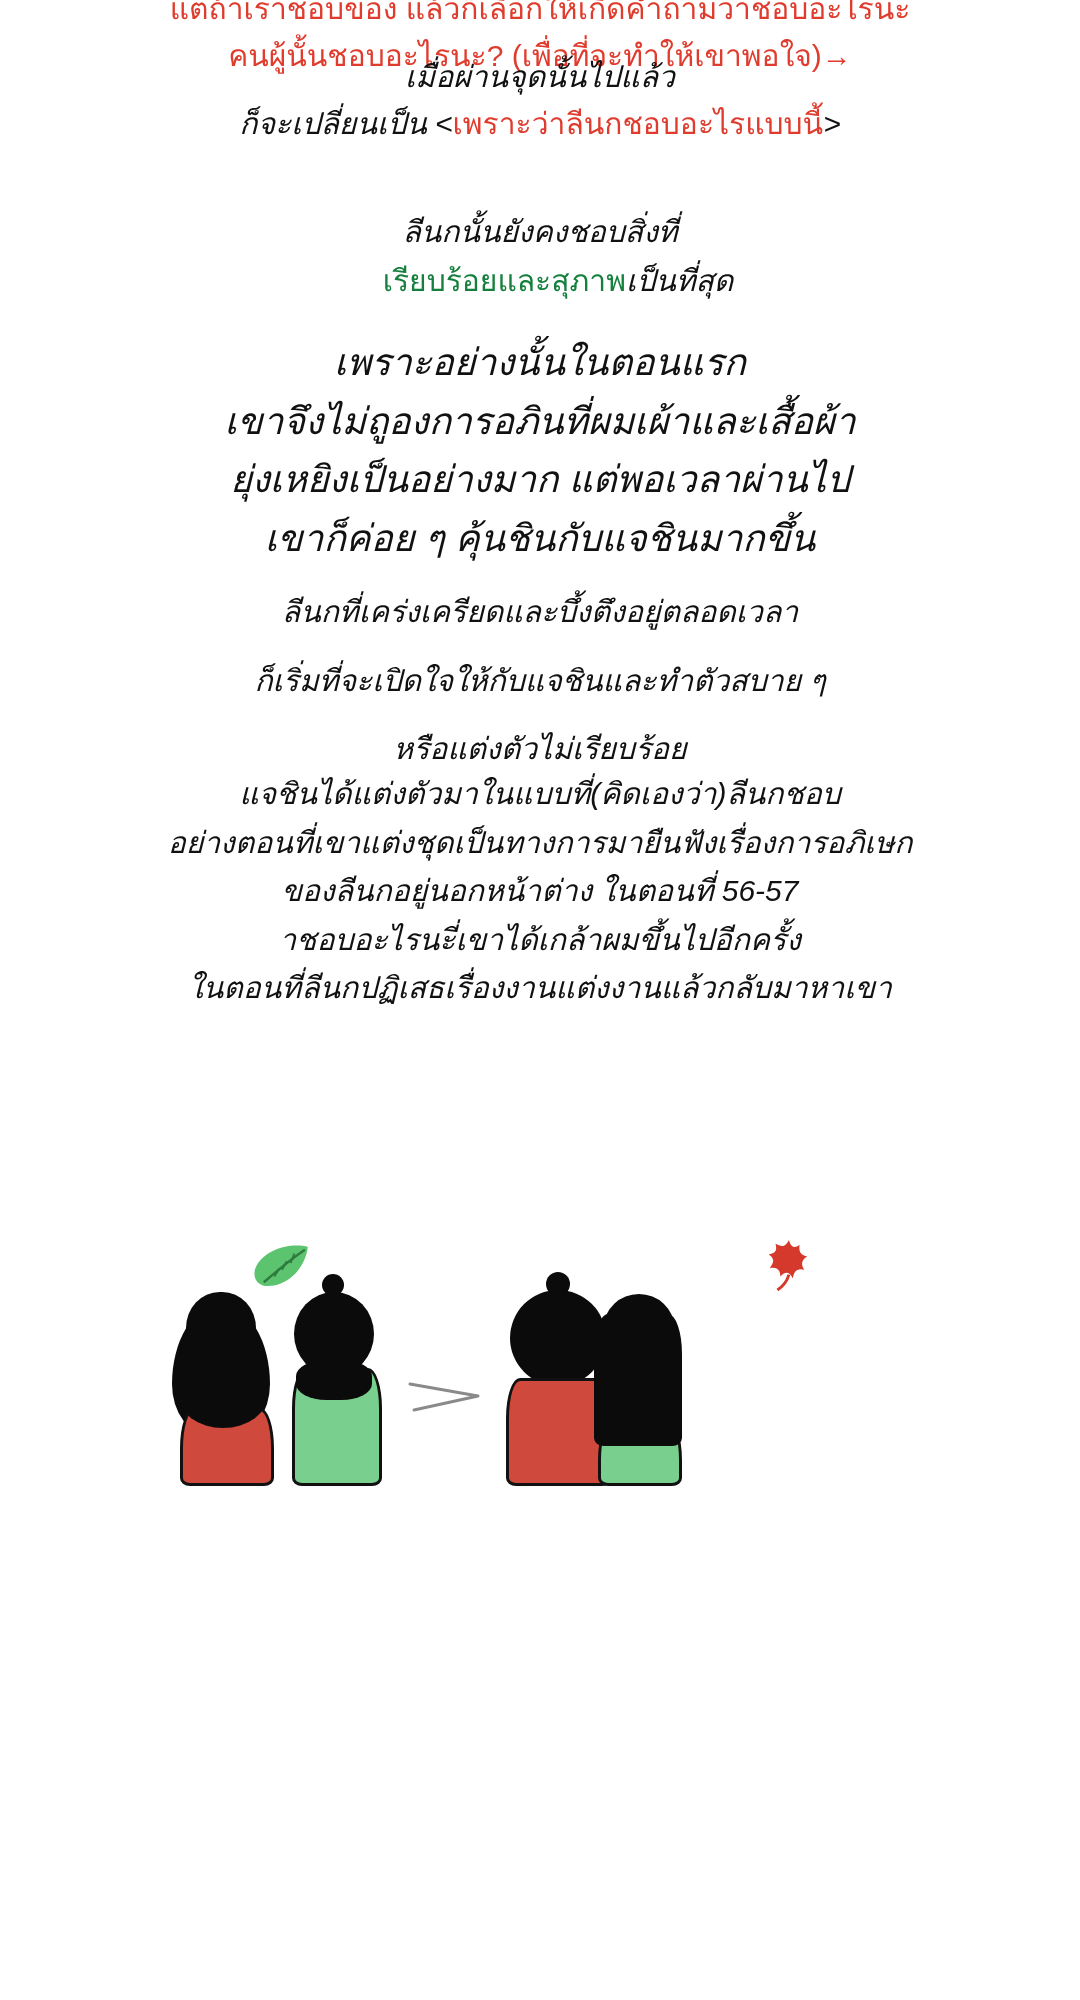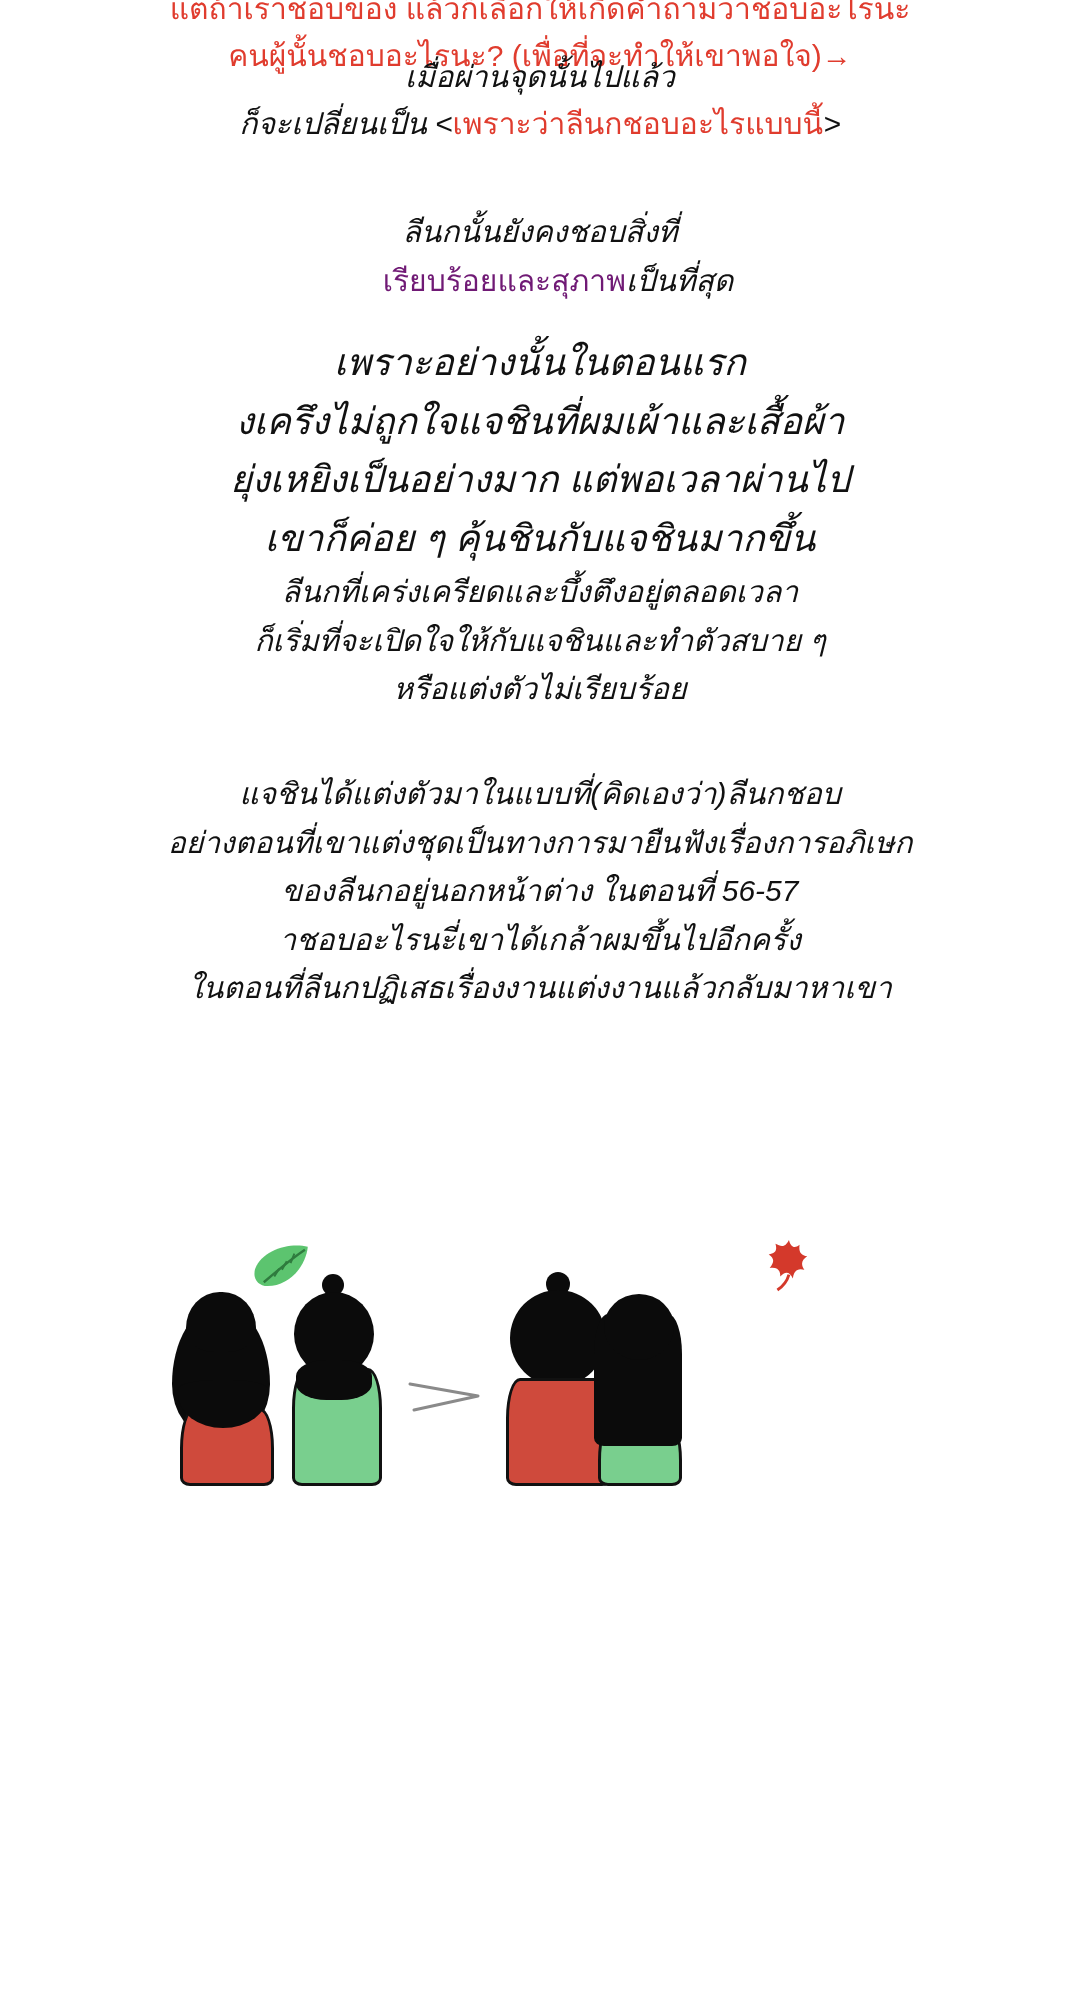--- a/index.html
+++ b/index.html
@@ -26,21 +26,21 @@
     left: 0;
     width: 1080px;
     text-align: center;
     line-height: 1.42;
   }
   .ln {
     display: block;
     white-space: pre-wrap;
   }
   .red { color: #e03c2e; }
-  .green { color: #701a75; margin-left: 36px; }
+  .green { color: #15803d; margin-left: 36px; }
   .dark { color: #111111; font-style: italic; }
 
   
   #top-red {
     top: -14px;
     font-size: 30px;
     color: #e03c2e;
   }
   #top-red .ln { padding: 2px 0; }
 
@@ -64,21 +64,21 @@
     top: 334px;
     font-size: 37px;
   }
   #para-first .ln { padding: 3px 0; }
 
   
   #para-relax {
     top: 568px;
     font-size: 30px;
   }
-  #para-relax .ln { padding: 3px 8px; }
+  #para-relax .ln { padding: 3px 8px; margin-top: 20px; }
 
   
   #para-jaechin {
     top: 770px;
     font-size: 30px;
   }
   #para-jaechin .ln { padding: 3px 0; }
 
   
   #illustration {
@@ -160,21 +160,21 @@
     <span class="ln"><span class="dark">ก็จะเปลี่ยนเป็น &lt;</span><span class="red">เพราะว่าลีนกชอบอะไรแบบนี้</span><span class="dark">&gt;</span></span>
   </div>
 
   <div class="block" id="para-polite">
     <span class="ln dark">ลีนกนั้นยังคงชอบสิ่งที่</span>
     <span class="ln"><span class="green">เรียบร้อยและสุภาพ</span><span class="dark">เป็นที่สุด</span></span>
   </div>
 
   <div class="block" id="para-first">
     <span class="ln dark">เพราะอย่างนั้นในตอนแรก</span>
-    <span class="ln dark">งเครึงไม่ถูกใจแจชินที่ผมเผ้าและเสื้อผ้า</span>
+    <span class="ln dark">เขาจึงไม่ถูองการอภินที่ผมเผ้าและเสื้อผ้า</span>
     <span class="ln dark">ยุ่งเหยิงเป็นอย่างมาก แต่พอเวลาผ่านไป</span>
     <span class="ln dark">เขาก็ค่อย ๆ คุ้นชินกับแจชินมากขึ้น</span>
   </div>
 
   <div class="block" id="para-relax">
     <span class="ln dark">ลีนกที่เคร่งเครียดและบึ้งตึงอยู่ตลอดเวลา</span>
     <span class="ln dark">ก็เริ่มที่จะเปิดใจให้กับแจชินและทำตัวสบาย ๆ</span>
     <span class="ln dark">หรือแต่งตัวไม่เรียบร้อย</span>
   </div>
 

